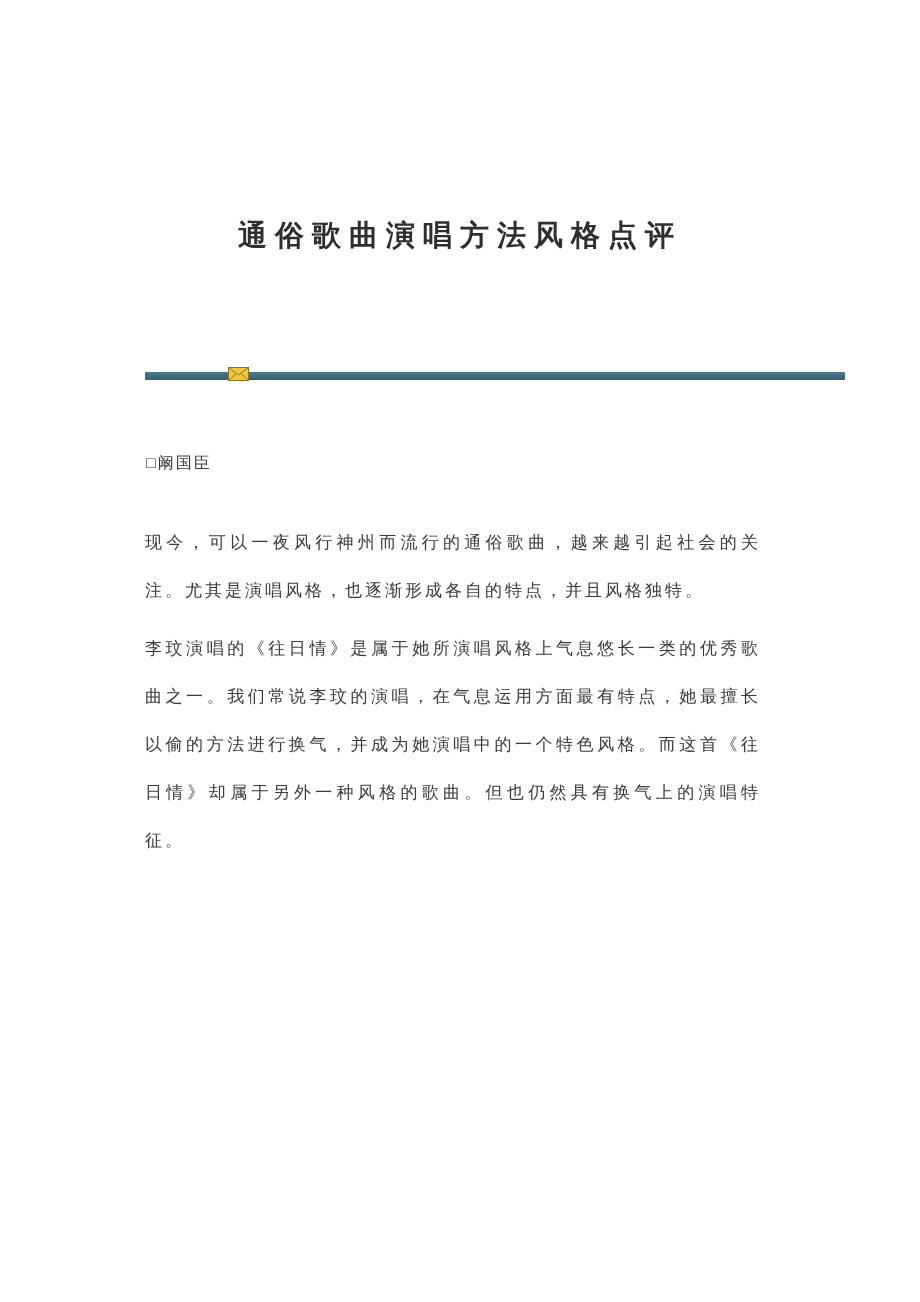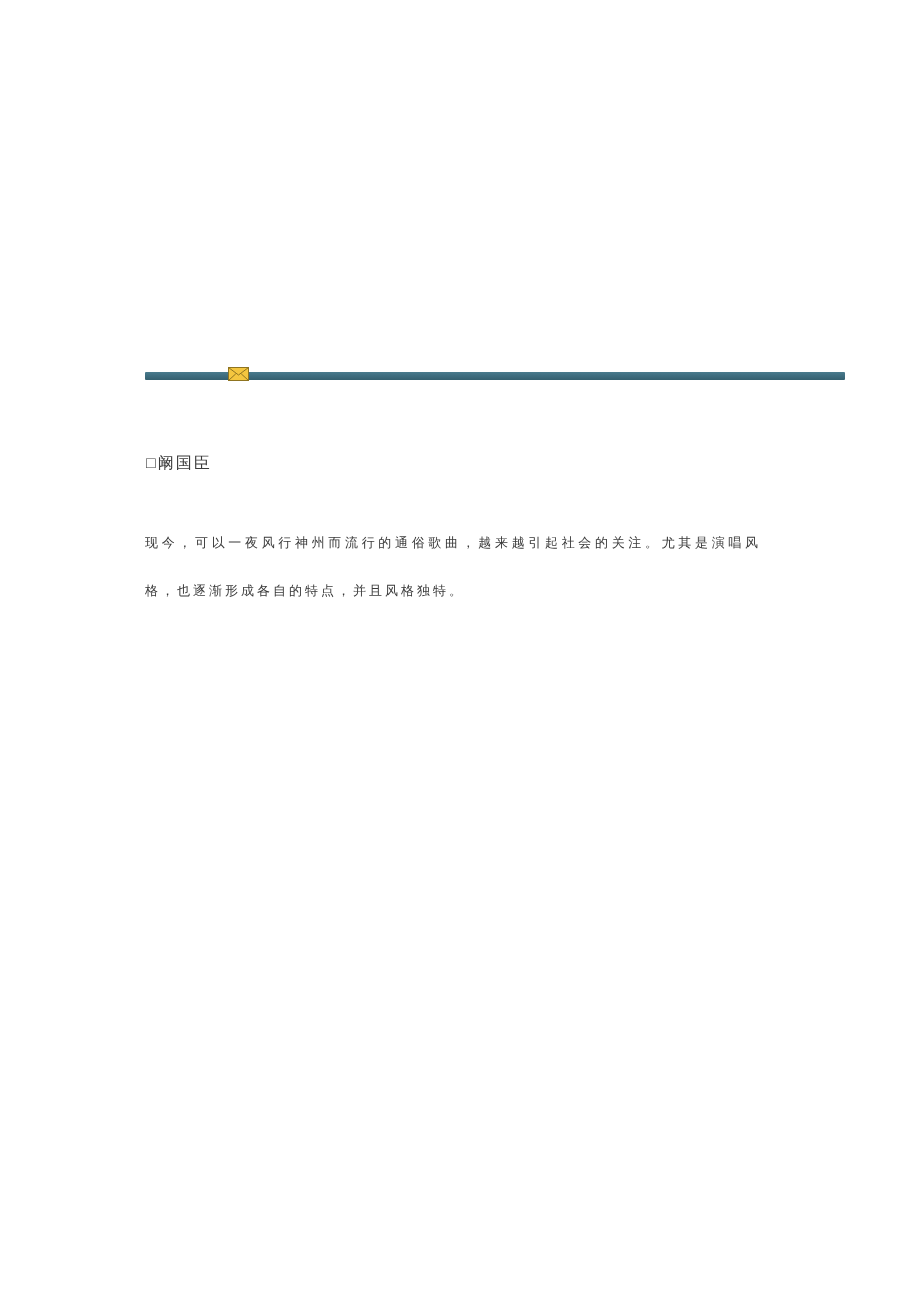--- a/index.html
+++ b/index.html
@@ -79,43 +79,45 @@
     text-align: center;
   }
   .body-text {
     position: absolute;
     top: 519px;
     left: 145px;
     width: 633px;
   }
   .para {
     margin: 0 17px 10px 0;
-    font-size: 13px;
+    font-size: 17px;
     line-height: 48px;
     letter-spacing: 3px;
     color: var(--text_color);
     text-align: justify;
     text-justify: inter-ideograph;
     word-break: break-all;
   }
 </style>
 </head>
 <body>
 
 <div class="page">
 
+  <h1 class="doc-title">通俗歌曲演唱方法风格点评</h1>
 
   <div class="divider-row">
     <div class="divider-bar"></div>
     <svg class="envelope" width="21" height="14" viewBox="0 0 21 14" aria-hidden="true">
       <rect x="0.5" y="0.5" width="20" height="13"></rect>
       <path d="M0.5,0.5 L10.5,8 L20.5,0.5"></path>
       <path d="M0.5,13.5 L7.8,6.8 M20.5,13.5 L13.2,6.8"></path>
     </svg>
   </div>
 
   <p class="author">□阚国臣</p>
 
   <div class="body-text">
     <p class="para">现今，可以一夜风行神州而流行的通俗歌曲，越来越引起社会的关注。尤其是演唱风格，也逐渐形成各自的特点，并且风格独特。</p>
+    <p class="para">李玟演唱的《往日情》是属于她所演唱风格上气息悠长一类的优秀歌曲之一。我们常说李玟的演唱，在气息运用方面最有特点，她最擅长以偷的方法进行换气，并成为她演唱中的一个特色风格。而这首《往日情》却属于另外一种风格的歌曲。但也仍然具有换气上的演唱特征。</p>
   </div>
 
 </div>
 
 </body></html>

